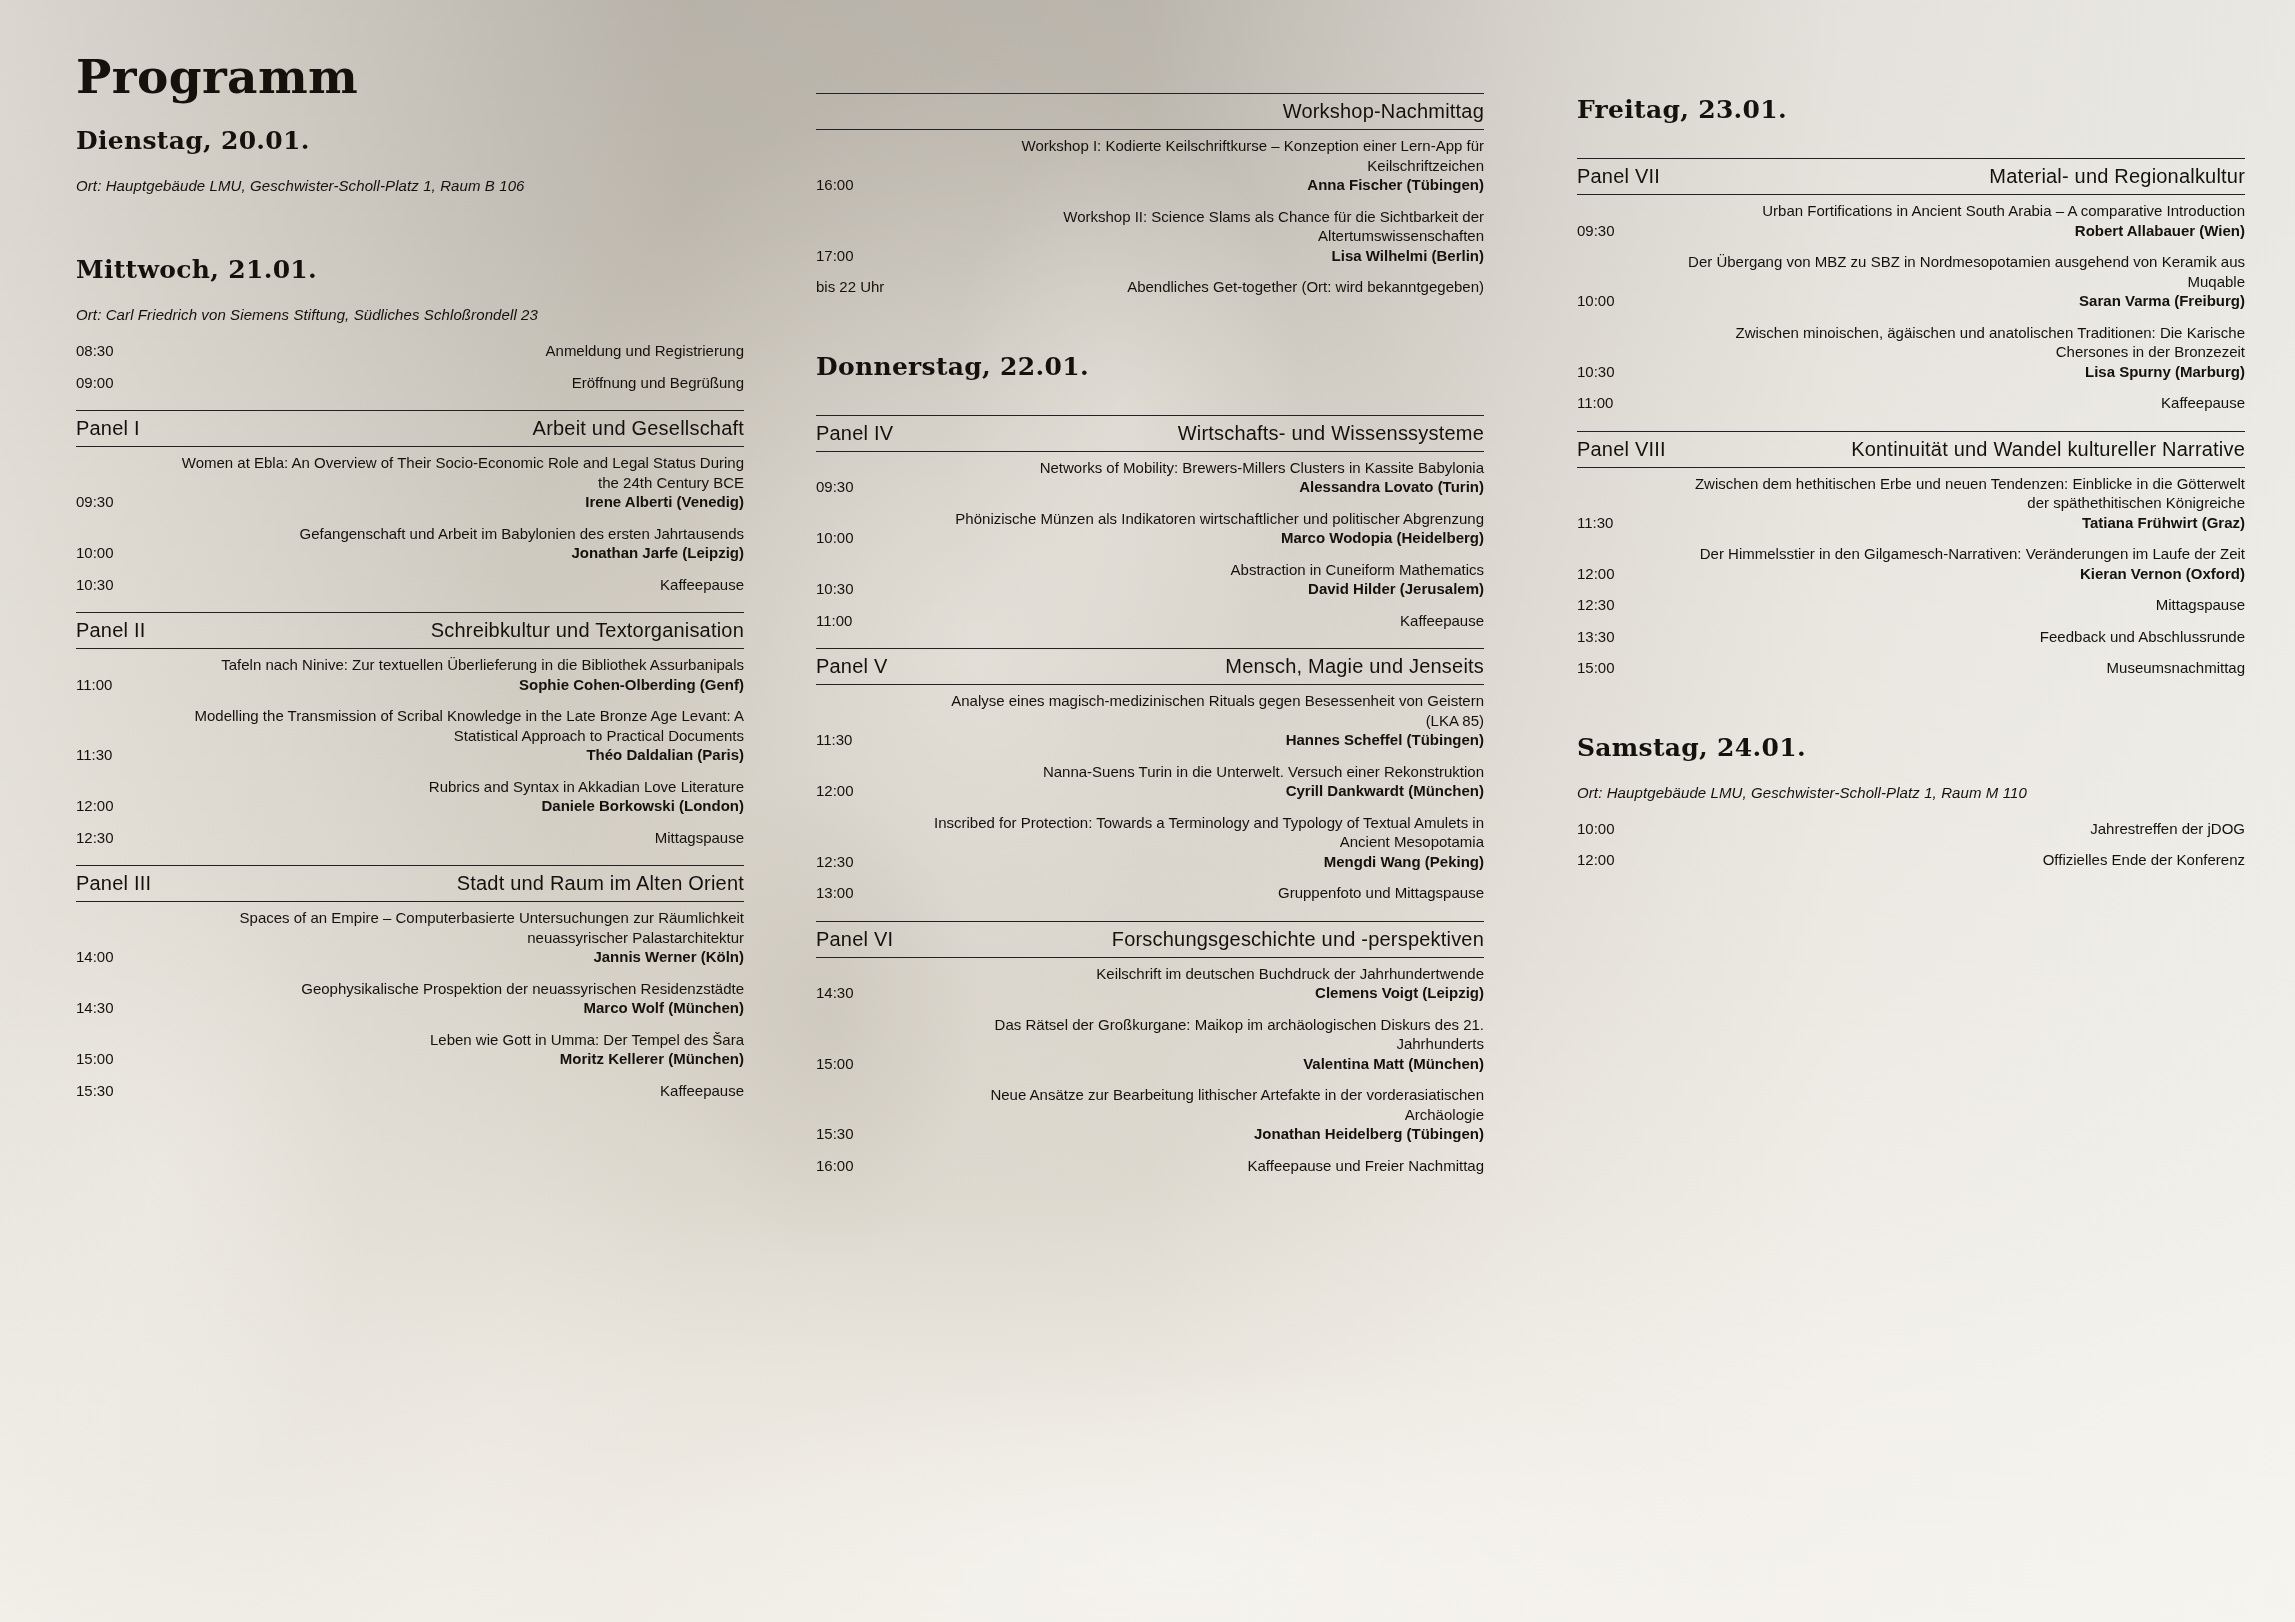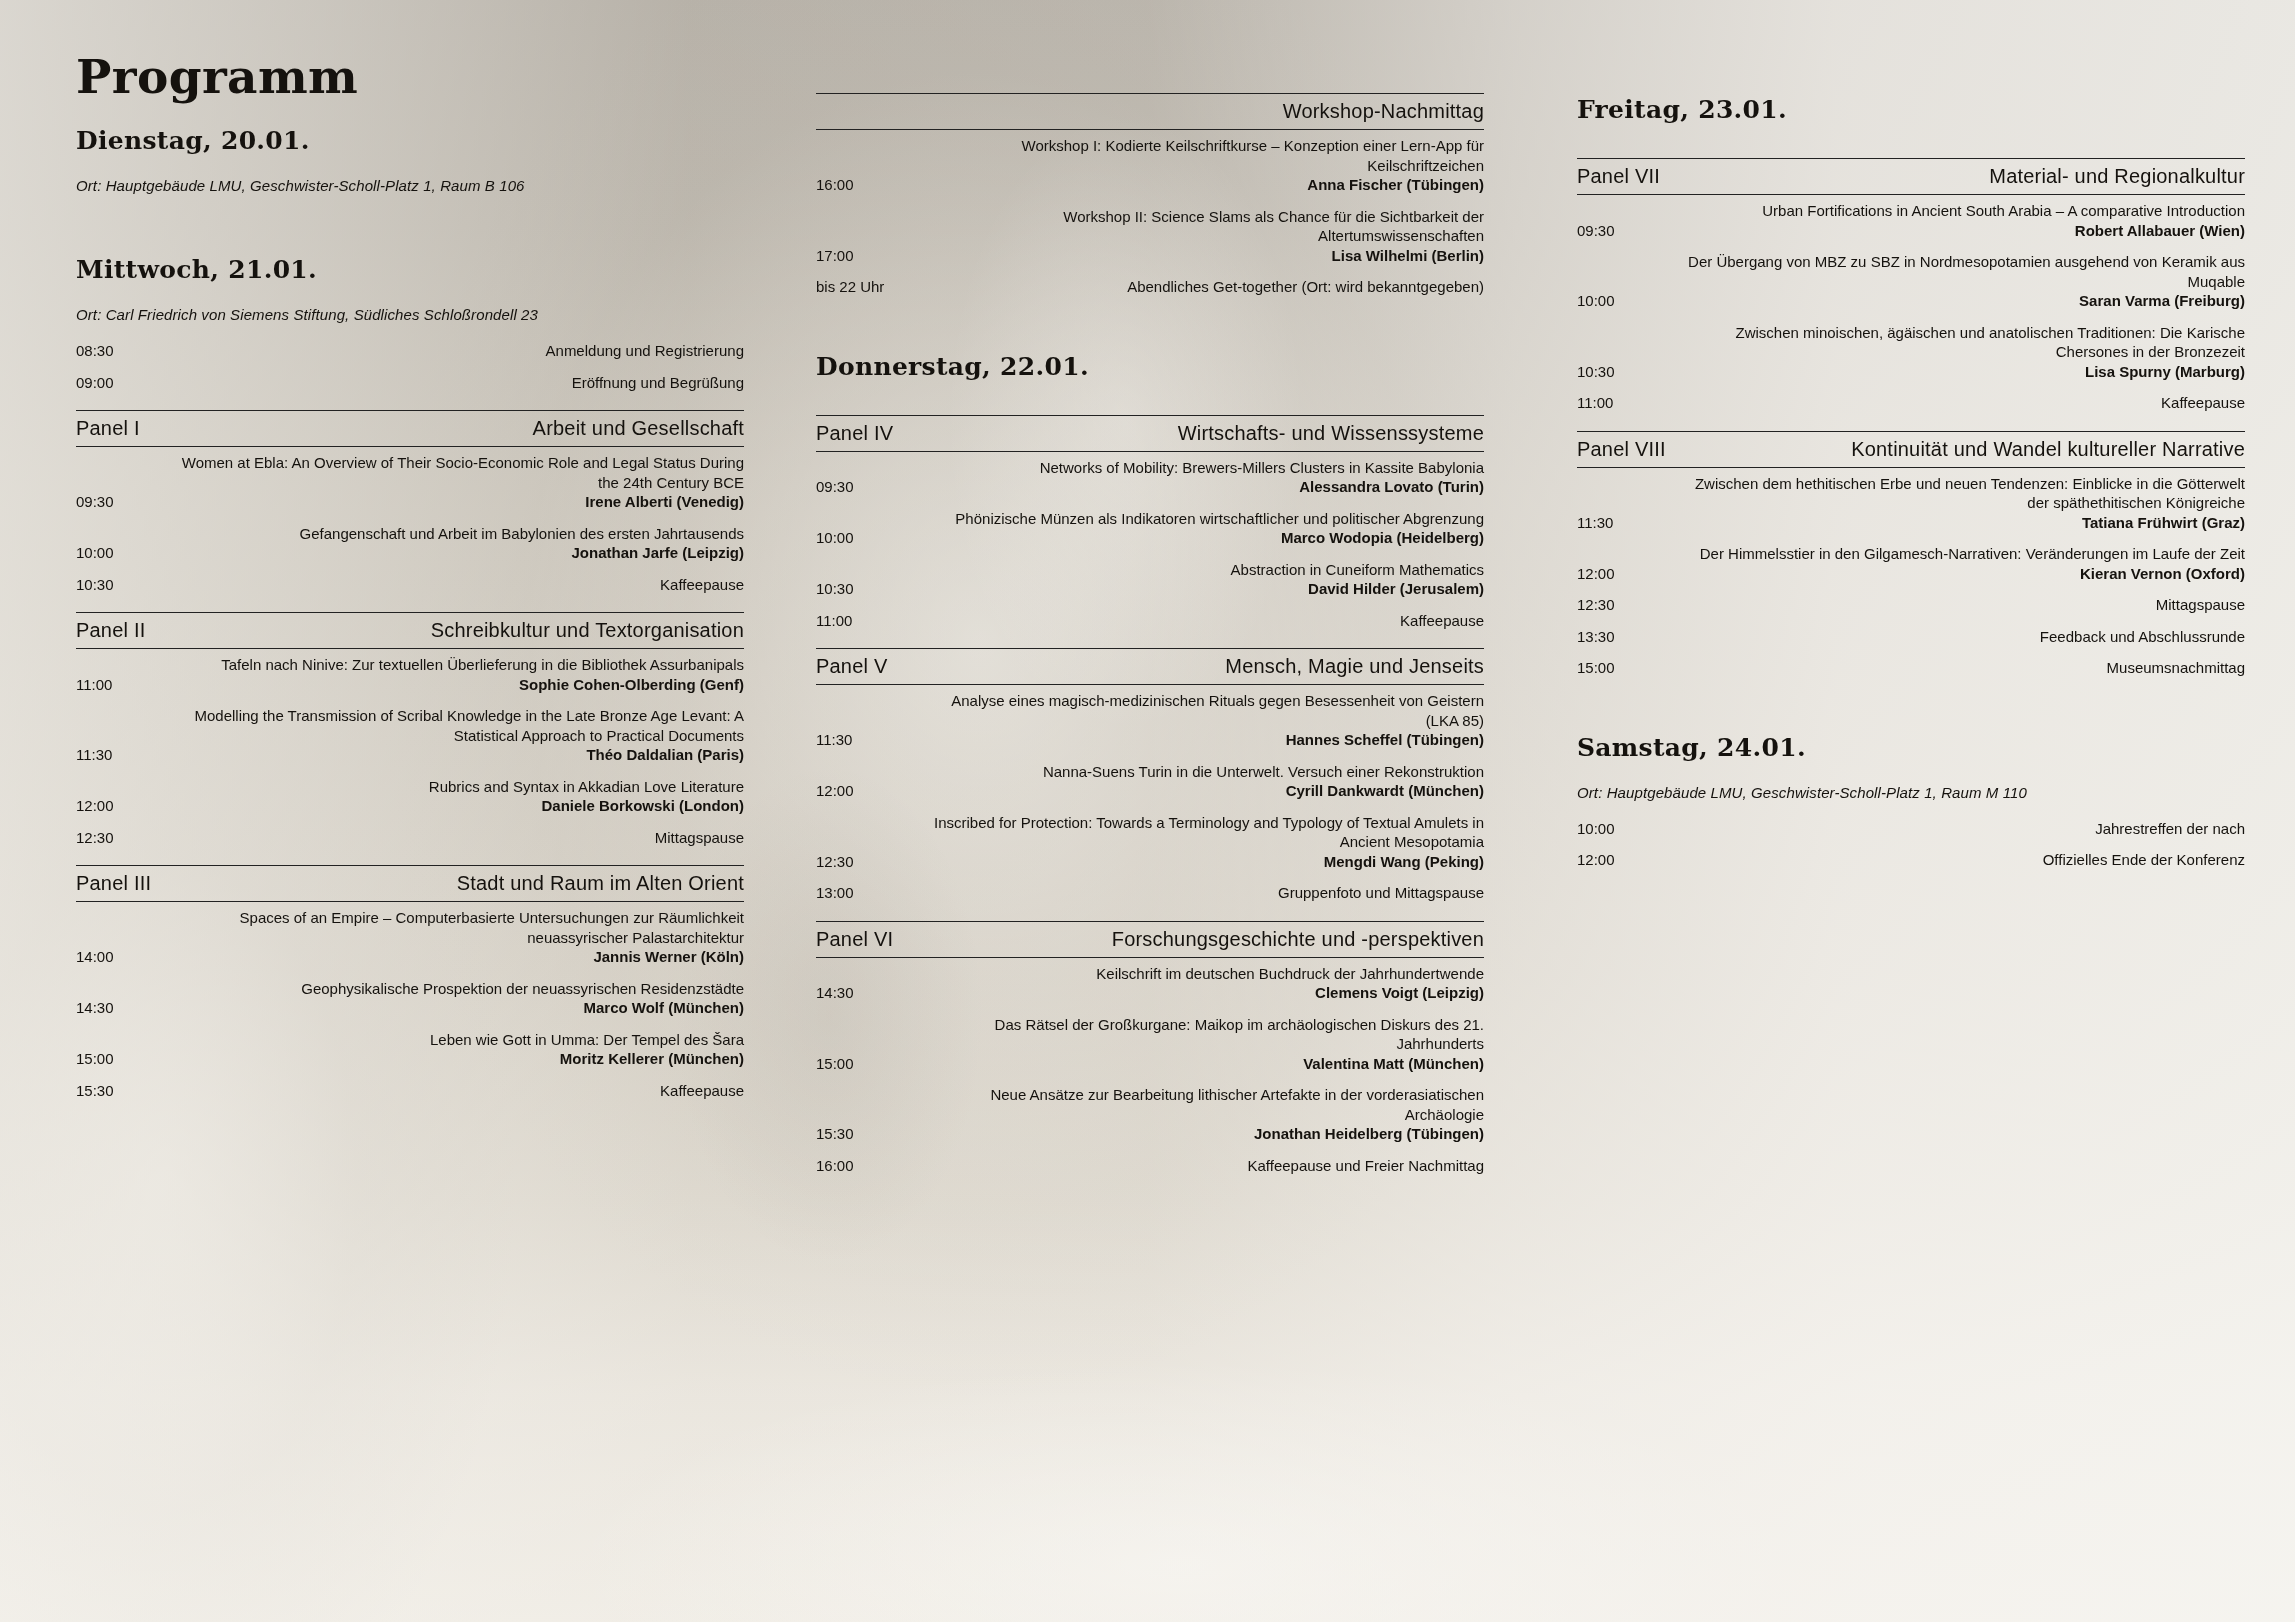--- a/index.html
+++ b/index.html
@@ -372,21 +372,21 @@
           <div class="time">15:00</div>
           <div class="body"><span>Museumsnachmittag</span></div>
         </div>
         <div class="spacer-xl"></div>
         <h2 class="day-heading">Samstag, 24.01.</h2>
         <div class="spacer-md"></div>
         <p class="venue">Ort: Hauptgebäude LMU, Geschwister-Scholl-Platz 1, Raum M 110</p>
         <div class="spacer-sm"></div>
         <div class="entry plain">
           <div class="time">10:00</div>
-          <div class="body"><span>Jahrestreffen der nach</span></div>
+          <div class="body"><span>Jahrestreffen der jDOG</span></div>
         </div>
         <div class="entry plain">
           <div class="time">12:00</div>
           <div class="body"><span>Offizielles Ende der Konferenz</span></div>
         </div>
       </div>
   </div>
 
 </div>
 

